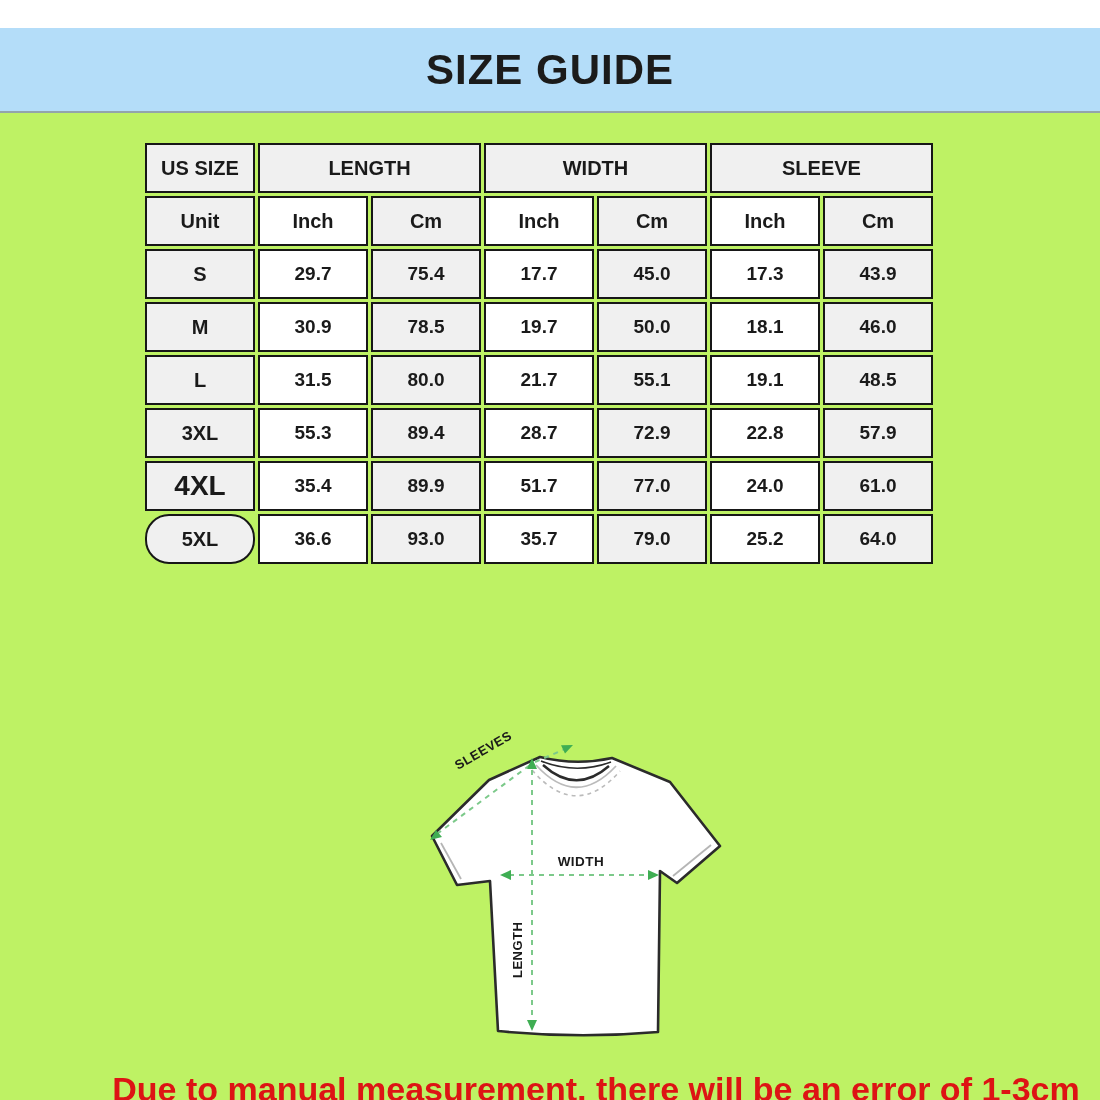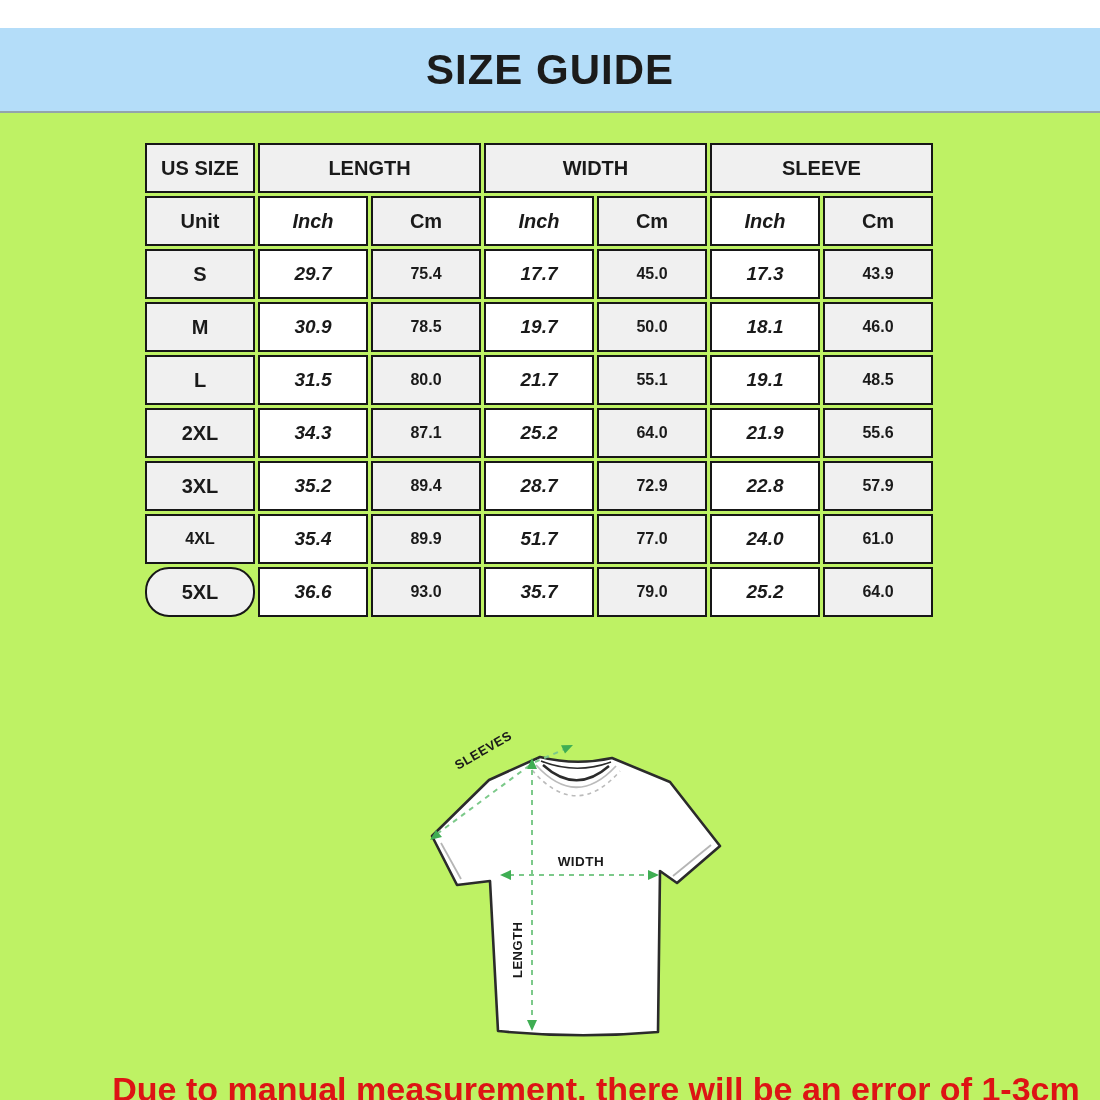--- a/index.html
+++ b/index.html
@@ -19,22 +19,22 @@
     position:absolute; left:142px; top:112px;
     border-collapse:separate; border-spacing:3px;
     table-layout:fixed;
   }
   table.size-table td, table.size-table th {
     border:2px solid #171717; width:110px; height:50px;
     text-align:center; vertical-align:middle;
     font-weight:bold; color:#1a1a1a;
   }
   .cell-head { font-size:20px; background:#f0f0f0; }
-  .cell-g { font-size:16px; background:#f0f0f0; }
-  .cell-w { font-size:19px; background:#ffffff;font-style:italic; }
+  .cell-g { font-size:19px; background:#f0f0f0; }
+  .cell-w { font-size:19px; background:#ffffff; }
 
   .diagram { position:absolute; left:410px; top:690px; width:340px; height:335px; }
 
   .note {
     position:absolute; left:96px; top:1042px; width:1000px;
     text-align:center; font-size:34px; font-weight:bold; color:#dd1414;
   }
 </style>
 </head>
 <body>
@@ -85,39 +85,30 @@
         <tr>
           <th class="cell-g" style="font-size: 20px;">L</th>
           <td class="cell-w">31.5</td>
           <td class="cell-g">80.0</td>
           <td class="cell-w">21.7</td>
           <td class="cell-g">55.1</td>
           <td class="cell-w">19.1</td>
           <td class="cell-g">48.5</td>
         </tr>
         <tr>
-          <th class="cell-g" style="font-size: 20px;">2XL</th>
-          <td class="cell-w">34.3</td>
-          <td class="cell-g">87.1</td>
-          <td class="cell-w">25.2</td>
-          <td class="cell-g">64.0</td>
-          <td class="cell-w">21.9</td>
-          <td class="cell-g">55.6</td>
-        </tr>
-        <tr>
           <th class="cell-g" style="font-size: 20px; text-align: center;">3XL</th>
-          <td class="cell-w">35.2</td>
+          <td class="cell-w">55.3</td>
           <td class="cell-g">89.4</td>
           <td class="cell-w">28.7</td>
           <td class="cell-g">72.9</td>
           <td class="cell-w">22.8</td>
           <td class="cell-g">57.9</td>
         </tr>
         <tr>
-          <th class="cell-g" style="font-size: 16px;">4XL</th>
+          <th class="cell-g" style="font-size: 28px;">4XL</th>
           <td class="cell-w">35.4</td>
           <td class="cell-g">89.9</td>
           <td class="cell-w">51.7</td>
           <td class="cell-g">77.0</td>
           <td class="cell-w">24.0</td>
           <td class="cell-g">61.0</td>
         </tr>
         <tr>
           <th class="cell-g" style="font-size: 20px; border-radius: 24px;">5XL</th>
           <td class="cell-w">36.6</td>

